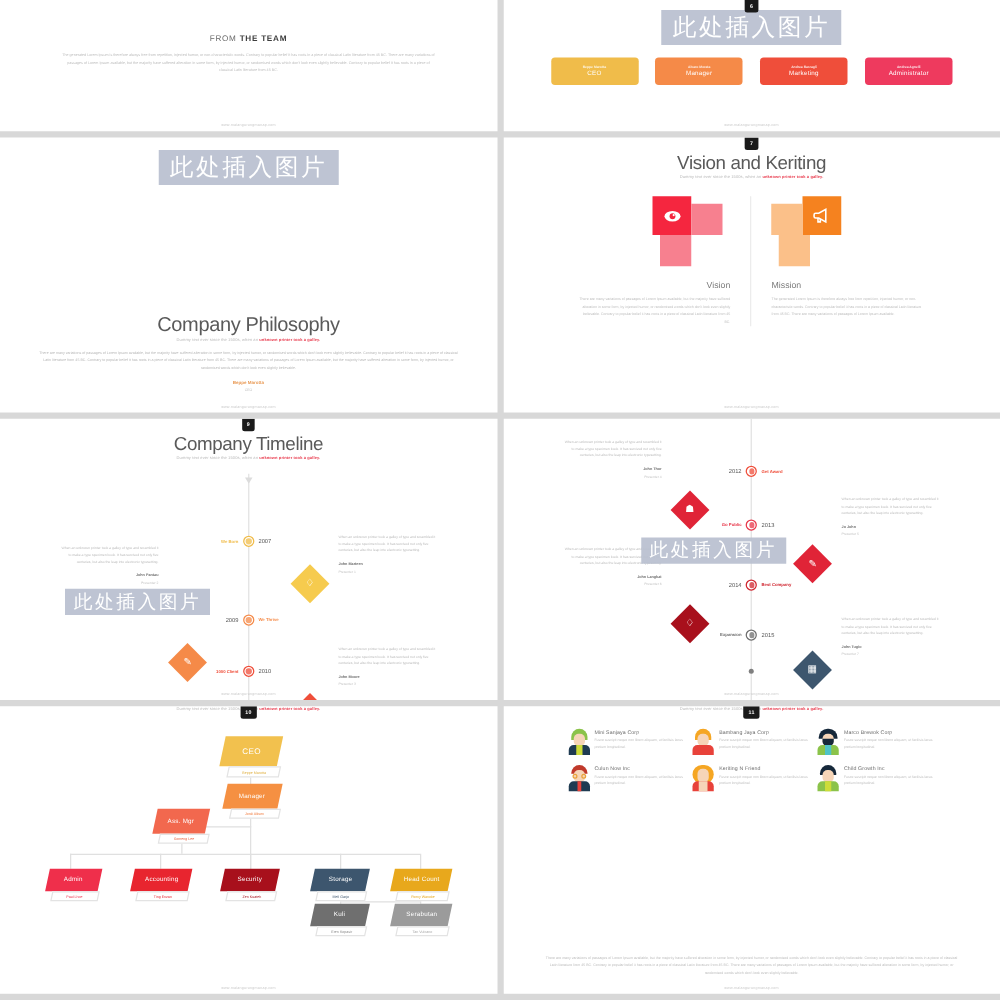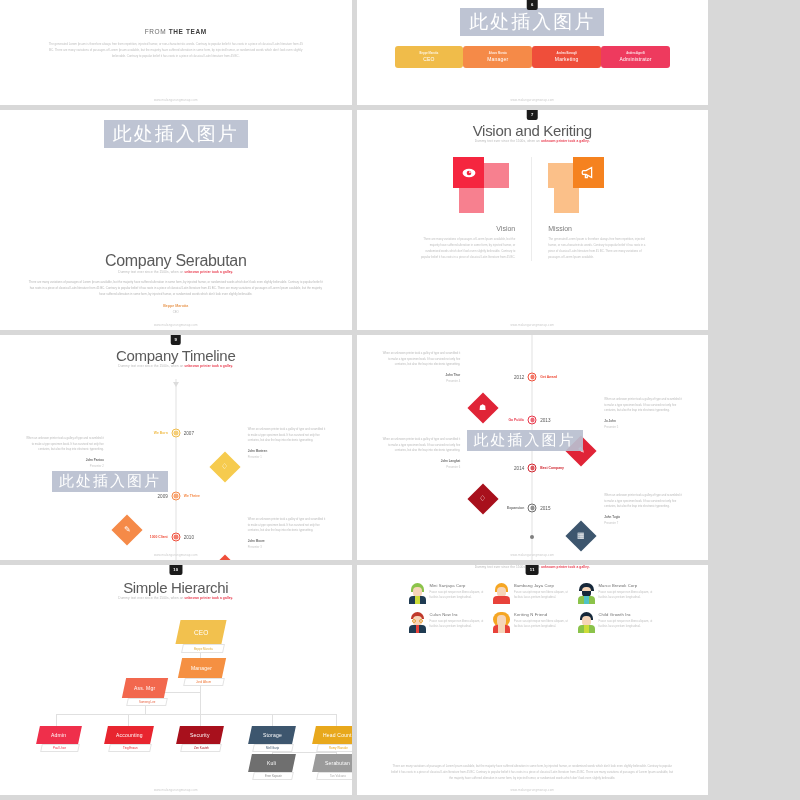--- a/index.html
+++ b/index.html
@@ -1,18 +1,18 @@
 <!DOCTYPE html>
 <html><head>
 <meta charset="utf-8">
 <style>
   * { box-sizing: border-box; margin:0; padding:0; }
   html,body{ width:800px; height:800px; overflow:hidden; background:#d8d8d8;
     font-family:"Liberation Sans", sans-serif; }
-  #grid{ width:708px; height:800px; display:grid;
+  #grid{ width:800px; height:800px; display:grid;
     grid-template-columns:1fr 1fr; grid-template-rows:105px 220px 225px 230px 30px;
     gap:5px; background:#d8d8d8; }
   .slide{ background:#fff; position:relative; overflow:hidden; }
 
   
   .pagebadge{ position:absolute; left:50%; top:0; transform:translateX(-50%);
     background:#1a1a1a; color:#fff; font-size:4.2px; line-height:1;
     padding:3px 4px 3px; border-radius:0 0 2px 2px; letter-spacing:.2px;
     font-weight:bold; z-index:5;}
 
@@ -148,21 +148,21 @@
       </div>
     </div>
     <div class="footer">www.malangurungmanap.com</div>
   </div>
 
   <div class="slide s8">
     <div class="s8-img">
       <span class="cnplaceholder">此处插入图片</span>
     </div>
     <div class="s8-body">
-      <div class="title" style="font-size:16px">Company Serabutan</div>
+      <div class="title" style="font-size:16px">Company Philosophy</div>
       <div class="subtitle">
         <span>Dummy text ever since the 1500s, when an </span><b>unknown printer took a galley.</b>
       </div>
       <div class="body-txt" style="margin-top:6px">There are many variations of passages of Lorem Ipsum available, but the majority have suffered alteration in some form, by injected humor, or randomised words which don't look even slightly believable. Contrary to popular belief it has roots in a piece of classical Latin literature from 45 BC. Contrary to popular belief it has roots in a piece of classical Latin literature from 45 BC. There are many variations of passages of Lorem Ipsum available, but the majority have suffered alteration in some form, by injected humor, or randomised words which don't look even slightly believable.</div>
       <div class="sig">Beppe Marotta</div>
       <div class="sigrole">CEO</div>
     </div>
     <div class="footer">www.malangurungmanap.com</div>
   </div>
 
@@ -316,21 +316,20 @@
 
       <div class="overlay-cn" style="left:110px;top:95px">
         <span class="cnplaceholder" style="font-size:15px;padding:1px 7px">此处插入图片</span>
       </div>
     </div>
     <div class="footer">www.malangurungmanap.com</div>
   </div>
 
   <div class="slide">
     <div class="pagebadge">10</div>
-    <div class="title" style="font-size:15px;margin-top:14px">Simple Hierarchi</div>
     <div class="subtitle">
       <span>Dummy text ever since the 1500s, when an </span><b>unknown printer took a galley.</b>
     </div>
 
     <div class="org">
 
       <div class="oline" style="left:200px;top:38px;width:1px;height:24px"></div>
       <div class="oline" style="left:200px;top:76px;width:1px;height:60px"></div>
       <div class="oline" style="left:145px;top:86px;width:56px;height:1px"></div>
       <div class="oline" style="left:145px;top:86px;width:1px;height:22px"></div>

